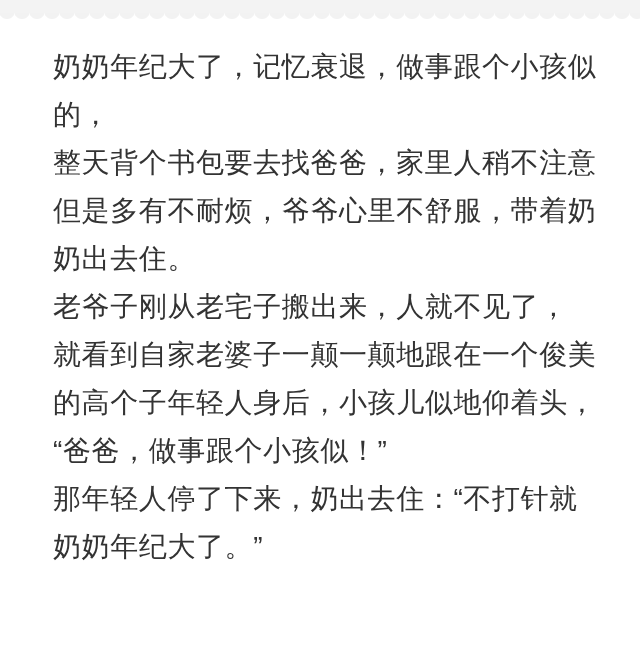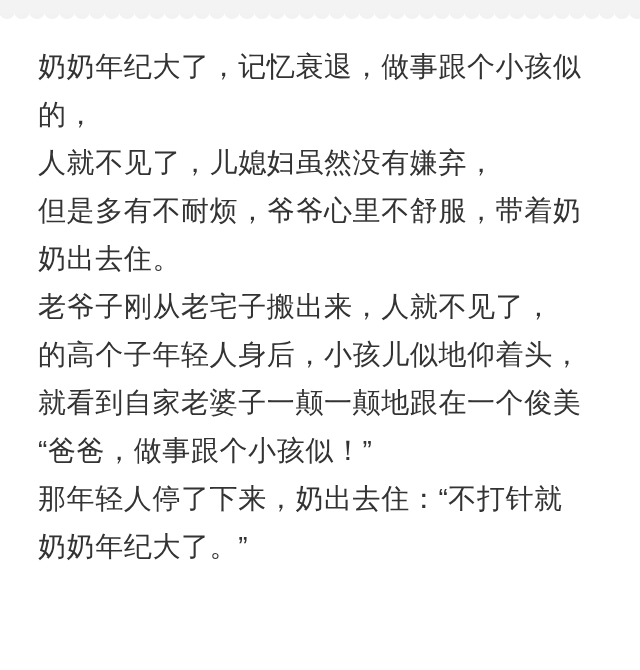--- a/index.html
+++ b/index.html
@@ -37,32 +37,33 @@
     font-size: 28px;
     line-height: 48px;
     font-weight: 400;
     letter-spacing: 0.6px;
   }
 
   .text-line {
     height: 48px;
     white-space: nowrap;
     overflow: visible;
+    margin-left: 15px;
   }
 </style>
 </head>
 <body>
 
 <div class="top-tear"></div>
 
 <div class="content">
   <div class="text-line">奶奶年纪大了，记忆衰退，做事跟个小孩似</div>
   <div class="text-line">的，</div>
-  <div class="text-line">人就不见了，儿媳妇虽然没有嫌弃，</div>
+  <div class="text-line">整天背个书包要去找爸爸，家里人稍不注意</div>
   <div class="text-line">但是多有不耐烦，爷爷心里不舒服，带着奶</div>
   <div class="text-line">奶出去住。</div>
   <div class="text-line">老爷子刚从老宅子搬出来，人就不见了，</div>
+  <div class="text-line">就看到自家老婆子一颠一颠地跟在一个俊美</div>
   <div class="text-line">的高个子年轻人身后，小孩儿似地仰着头，</div>
-  <div class="text-line">就看到自家老婆子一颠一颠地跟在一个俊美</div>
   <div class="text-line">“爸爸，做事跟个小孩似！”</div>
   <div class="text-line">那年轻人停了下来，奶出去住：“不打针就</div>
   <div class="text-line">奶奶年纪大了。”</div>
 </div>
 
 </body></html>

